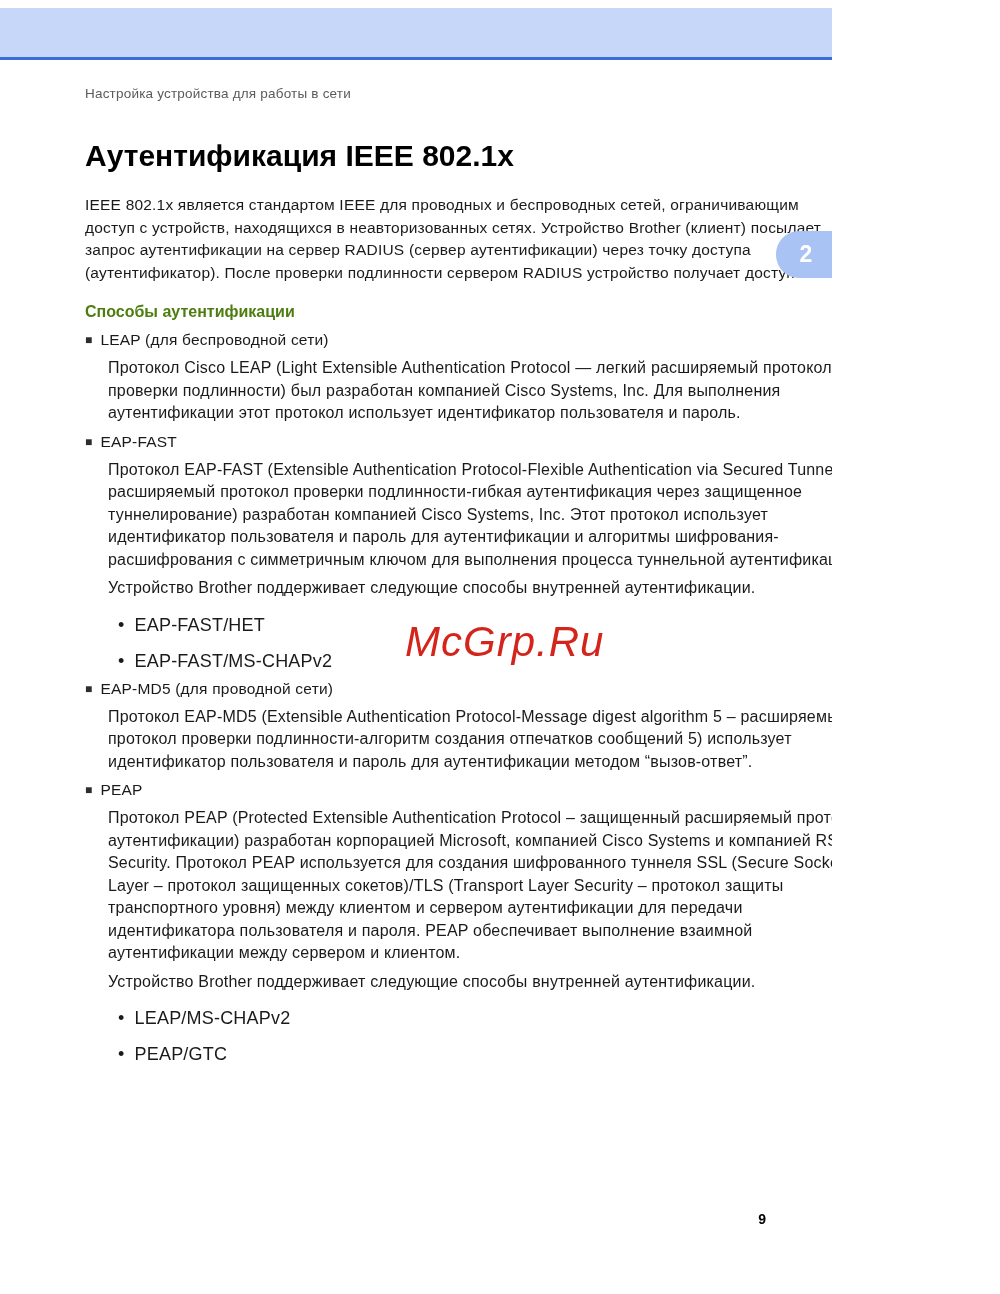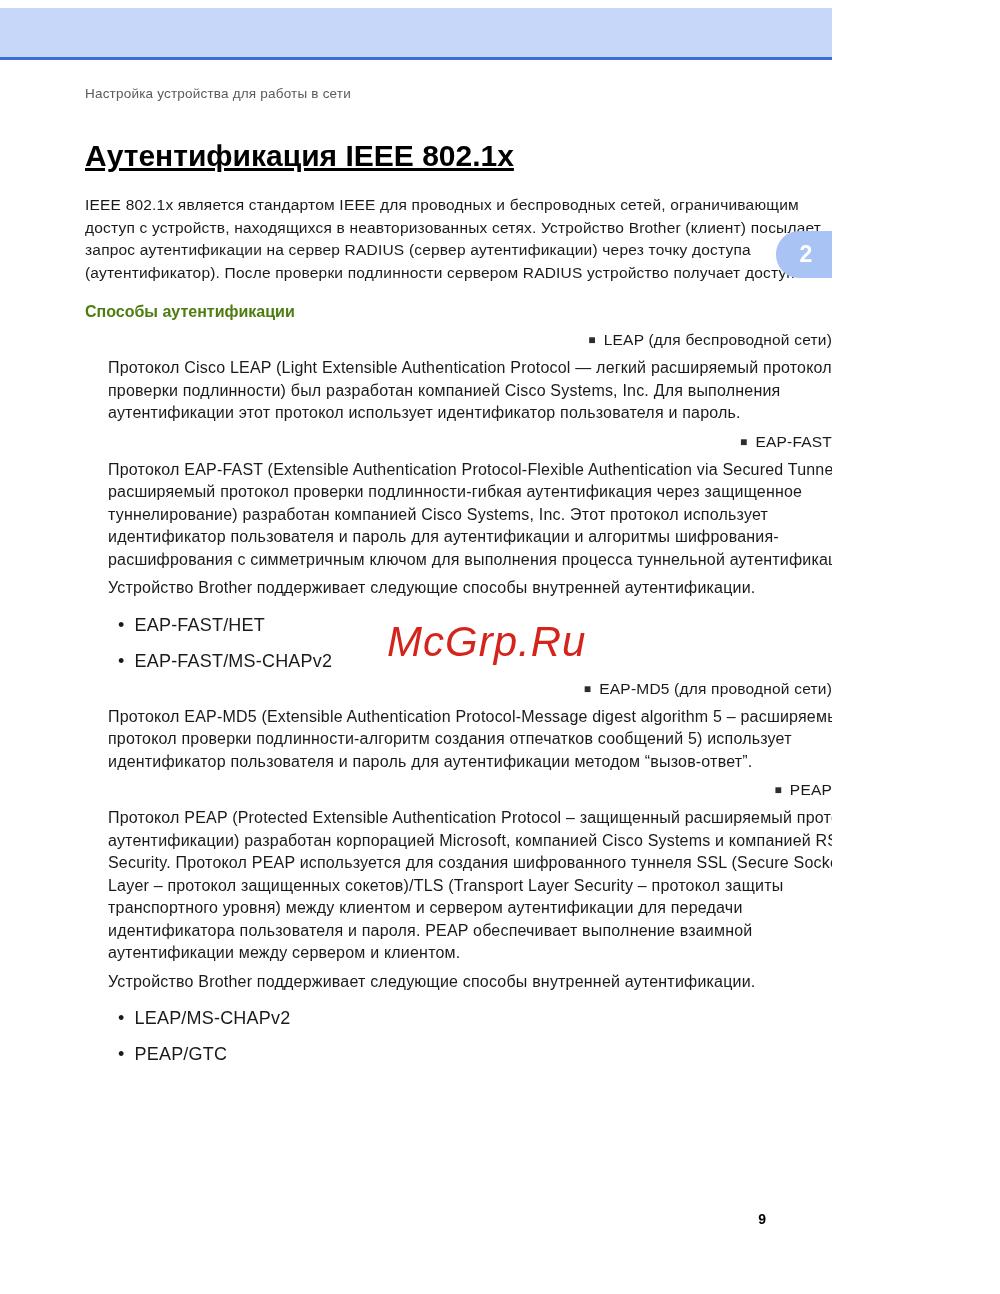--- a/index.html
+++ b/index.html
@@ -22,42 +22,40 @@
     font-size: 13.5px;
     color: #5a5a5a;
     letter-spacing: 0.2px;
   }
   h1.title {
     margin: 39px 65px 16px 85px;
     font-size: 30px;
     line-height: 31px;
     font-weight: bold;
     color: #000;
-    text-decoration: underline;
   }
   p.intro {
     margin: 23px 0 0 85px;
     font-size: 15.5px;
     line-height: 22.5px;
     letter-spacing: 0.2px;
     white-space: pre;
   }
   h2.subhead {
     margin: 18px 0 7px 85px;
     font-size: 16px;
     line-height: 20px;
     font-weight: bold;
     color: #4d7c0f;
   }
   .label-row {
     margin: 6px 0 0 85px;
     font-size: 15.5px;
     line-height: 21px;
     letter-spacing: 0.2px;
-    text-align: right;
   }
   .sq-icon {
     font-size: 12px;
     color: #2d2d2d;
     margin-right: 8px;
     vertical-align: 1px;
   }
   p.ind {
     margin: 6px 0 0 108px;
     font-size: 16px;
@@ -84,21 +82,21 @@
     color: #ffffff;
     font-size: 23px;
     font-weight: bold;
     display: flex;
     align-items: center;
     justify-content: center;
     padding-left: 4px;
   }
   .watermark {
     position: absolute;
-    left: 387px;
+    left: 405px;
     top: 618px;
     font-size: 42px;
     font-style: italic;
     color: #d4251c;
     letter-spacing: 1px;
     white-space: nowrap;
   }
   .page-num {
     position: absolute;
     right: 66px;

